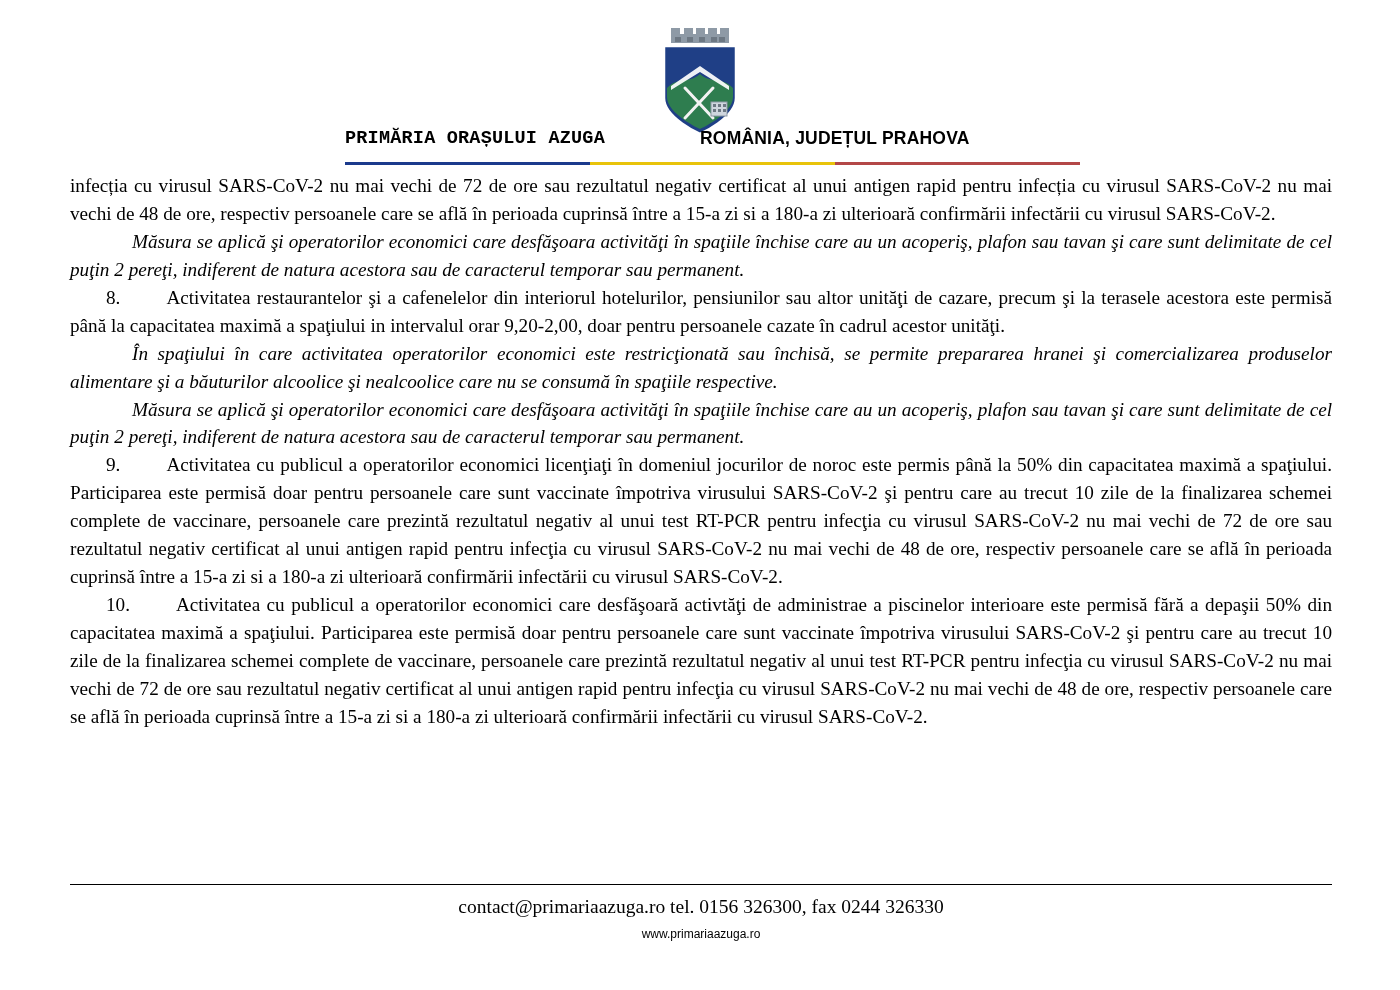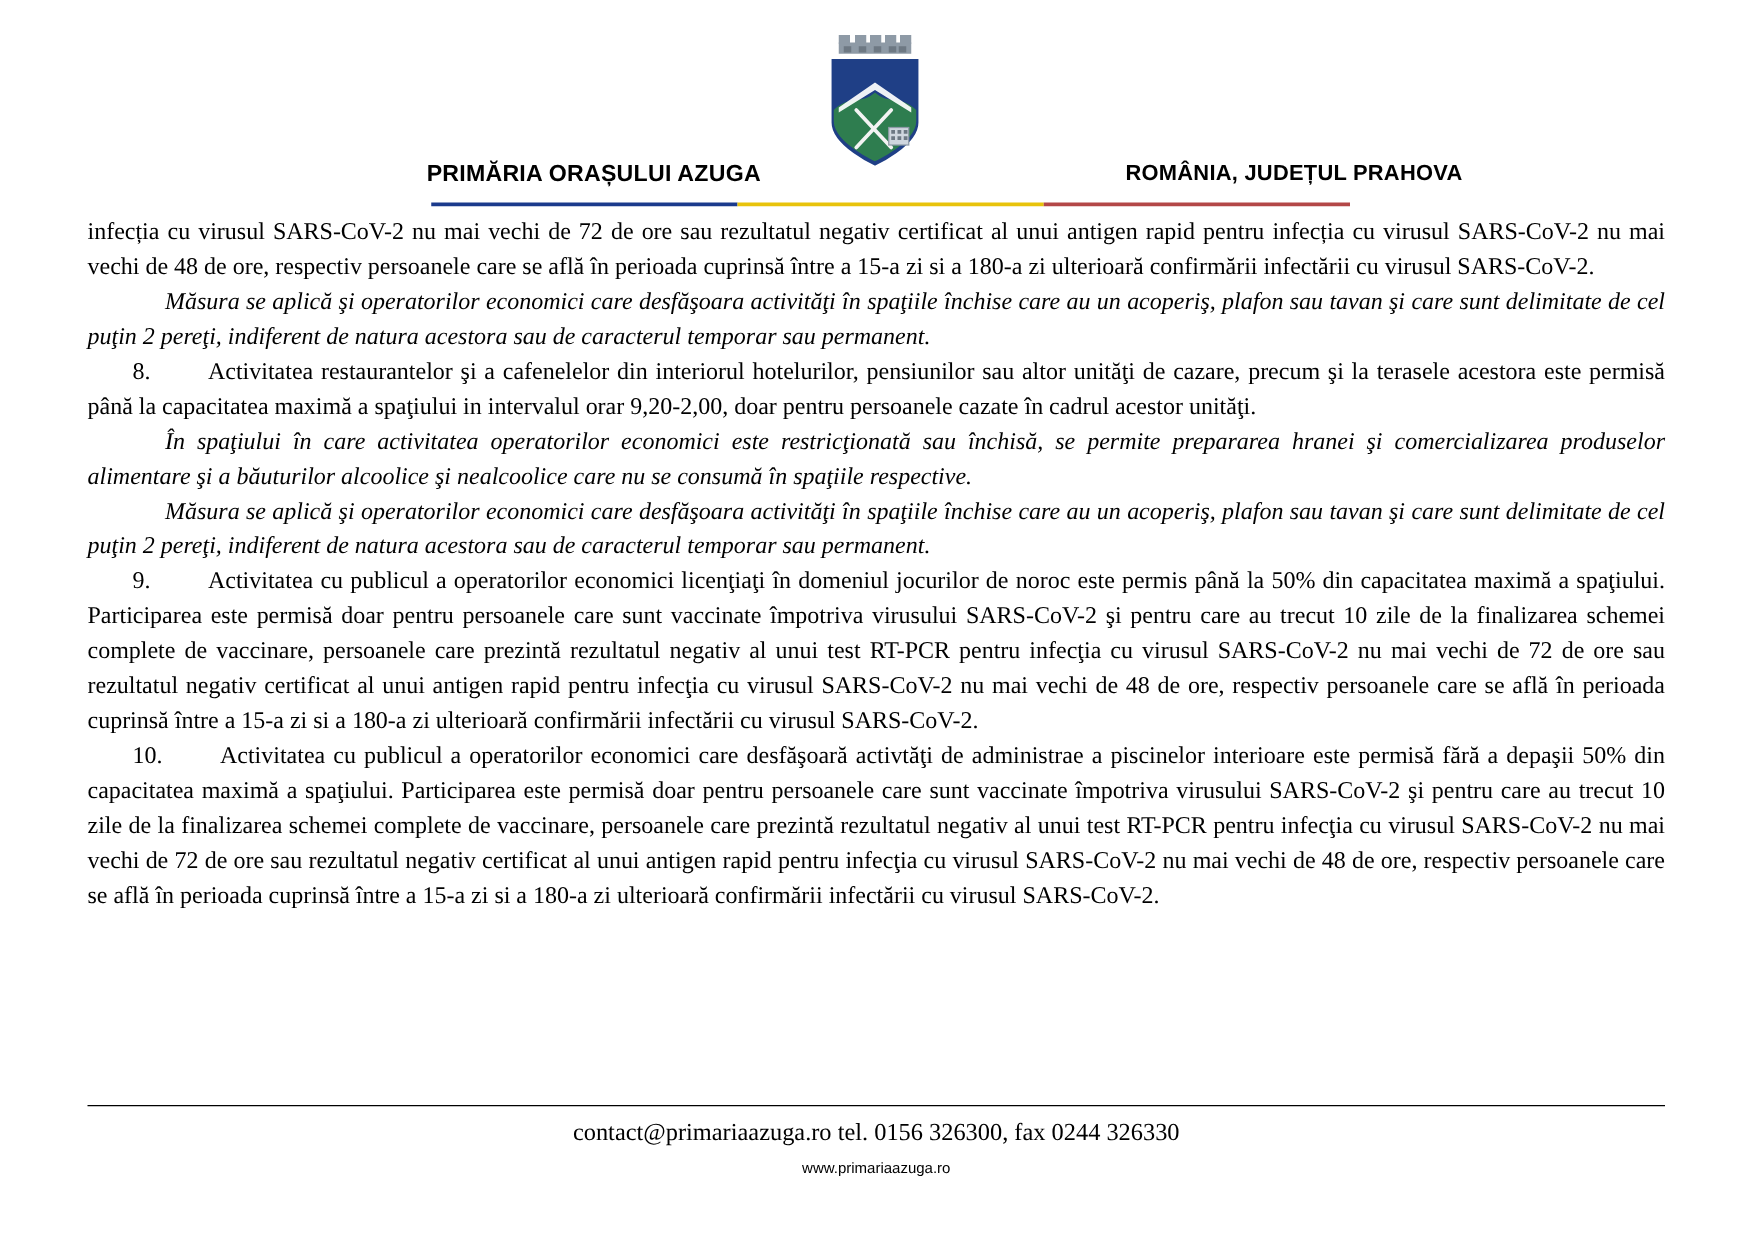--- a/index.html
+++ b/index.html
@@ -34,31 +34,31 @@
     top: 26px;
     width: 98px;
     height: 112px;
   }
   .header-left {
     position: absolute;
     left: 240px;
     top: 128px;
     width: 470px;
     text-align: center;
-    font-family: Liberation Sans, sans-serif;
+    font-family: Liberation Mono, monospace;
     font-weight: bold;
     font-size: 18.5px;
     letter-spacing: 0.2px;
   }
   .header-right {
     position: absolute;
     left: 700px;
     top: 128px;
     width: 470px;
-    text-align: right;
+    text-align: left;
     font-family: "Liberation Sans", sans-serif;
     font-weight: bold;
     font-size: 17.5px;
     letter-spacing: 0.2px;
   }
 
   
   .header-rule {
     position: absolute;
     left: 345px;

